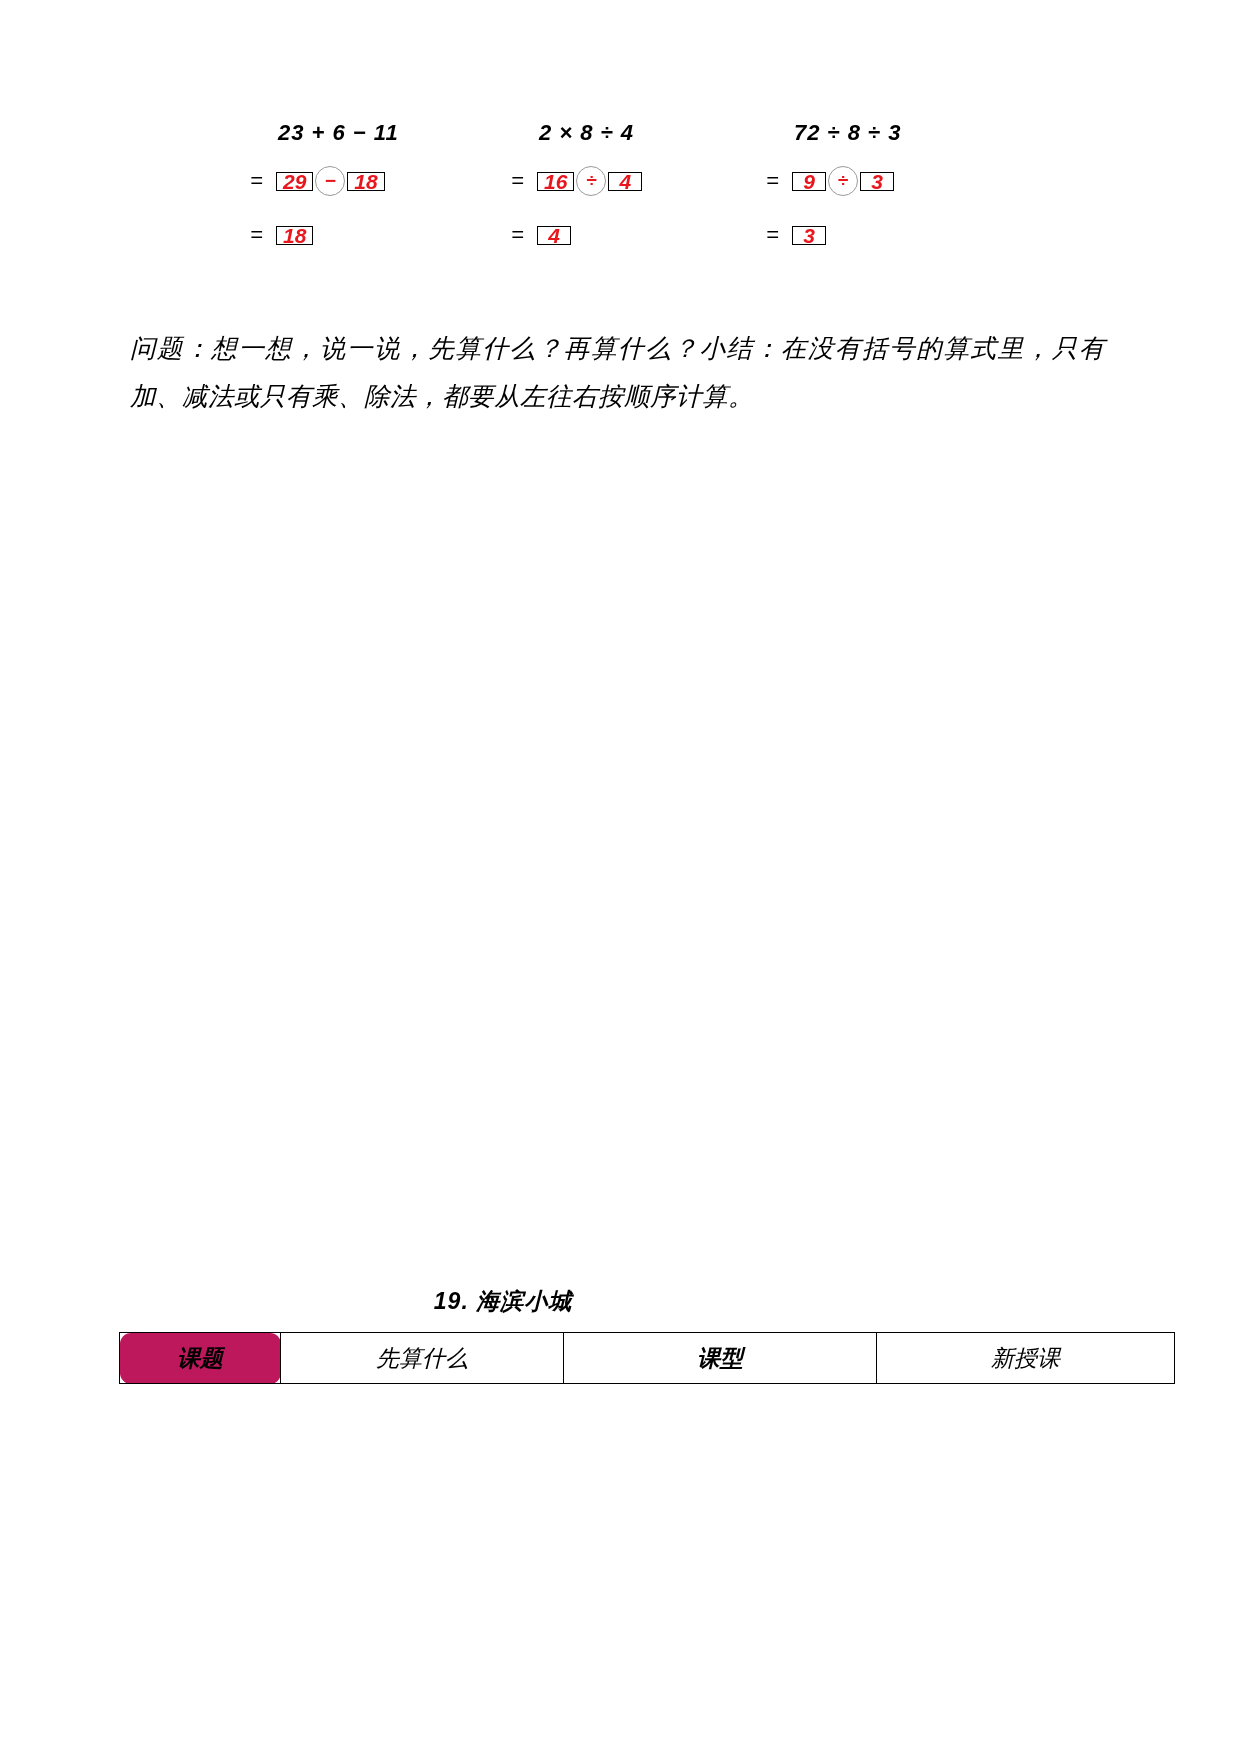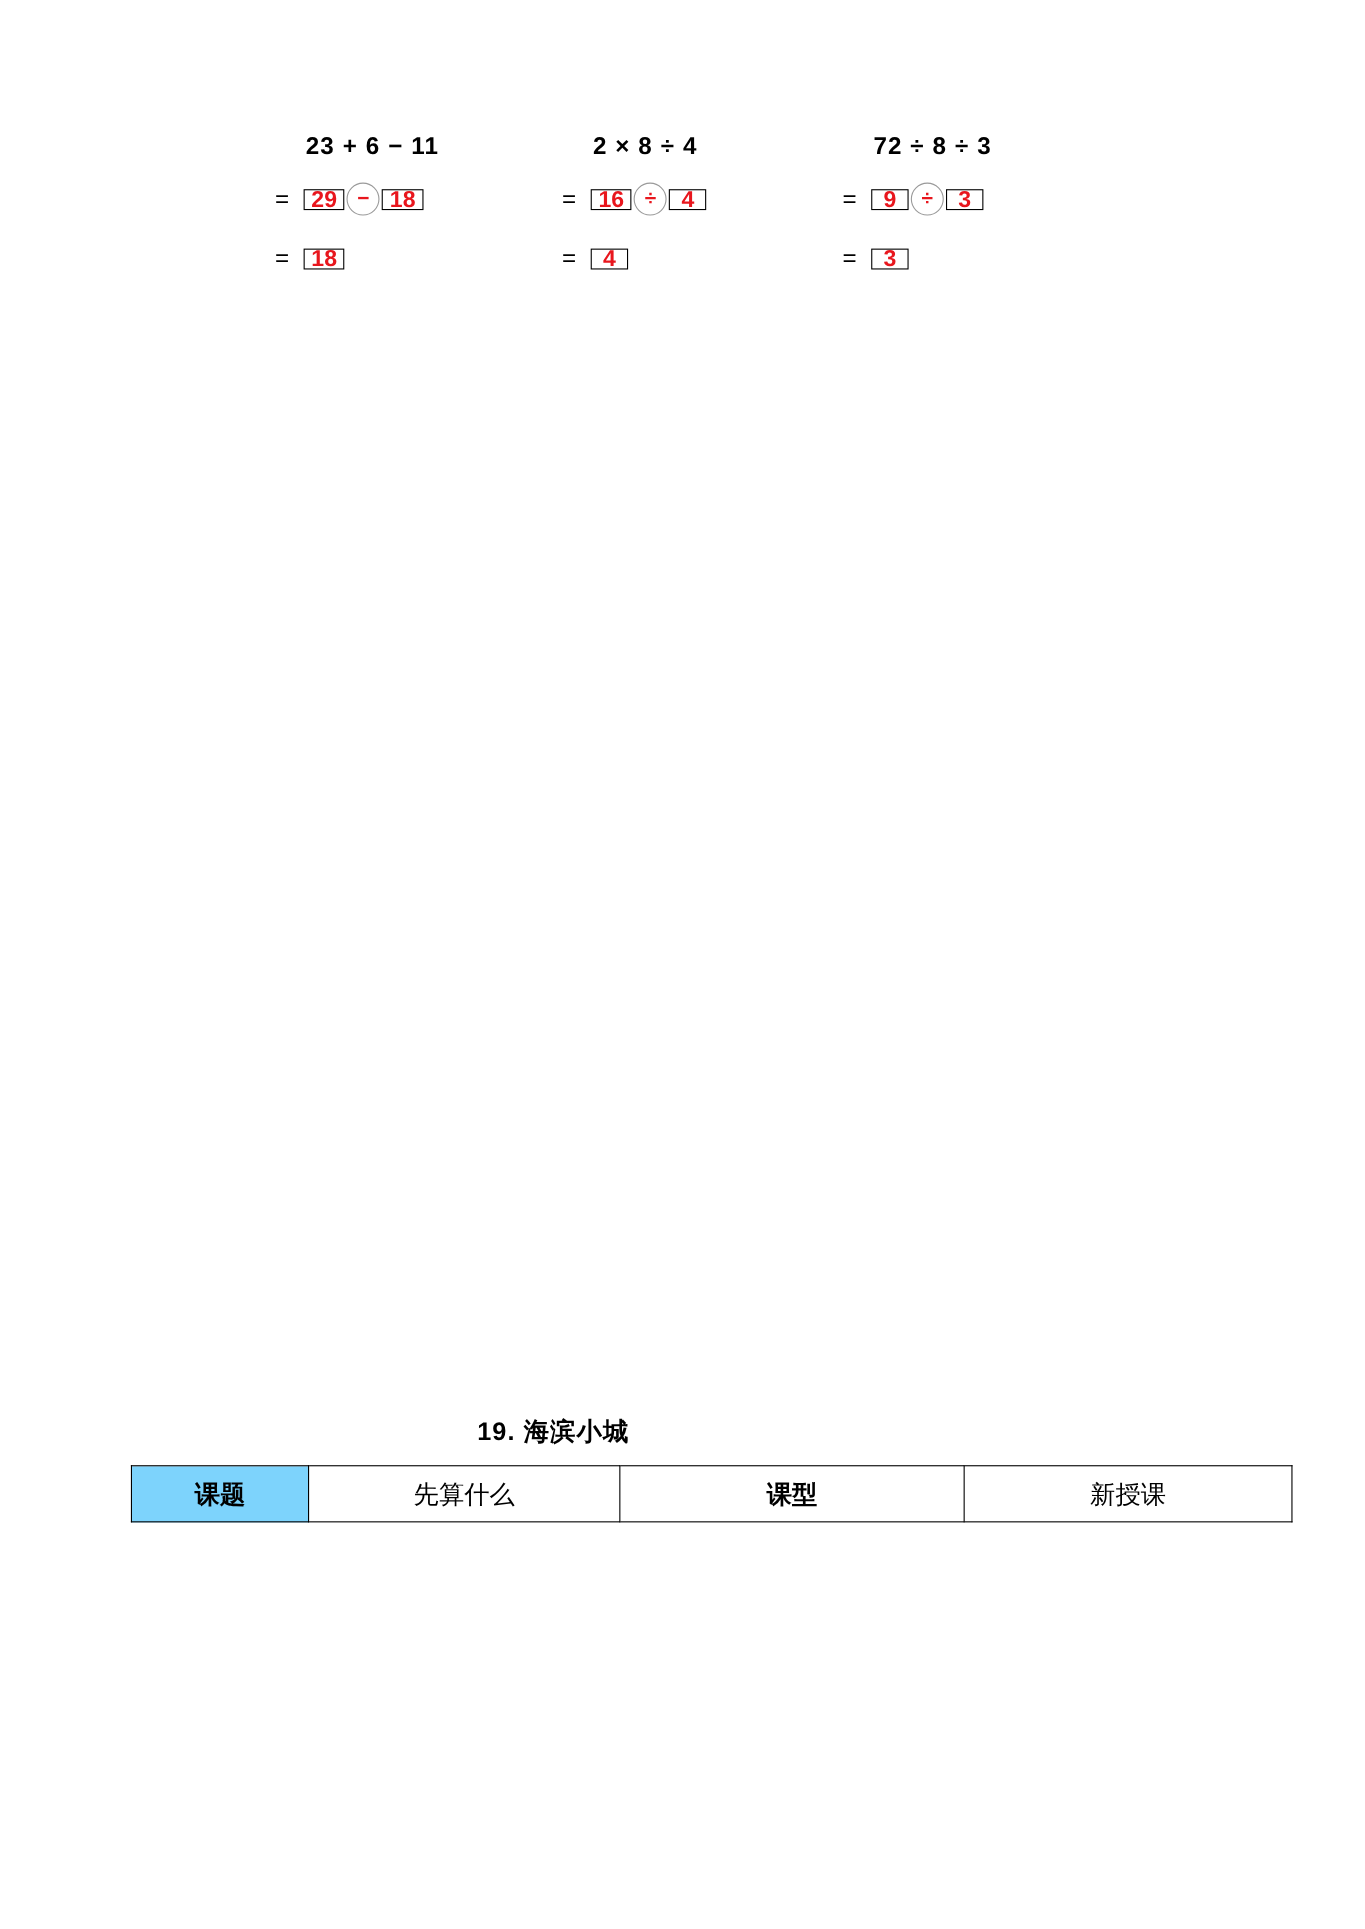--- a/index.html
+++ b/index.html
@@ -13,20 +13,21 @@
     position: relative;
     font-family: "Liberation Serif", serif;
     color: #000000;
   }
   .page {
     position: relative;
     width: 1241px;
     height: 1754px;
     box-sizing: border-box;
     padding: 12px;
+    font-style: italic;
   }
 
   
   .math-block {
     position: absolute;
     left: 140px;
     top: 120px;
     width: 960px;
   }
   .math-columns {
@@ -131,23 +132,24 @@
   }
   table.info-table td {
     border: 1px solid #000;
     height: 50px;
     font-size: 23px;
     text-align: center;
     vertical-align: middle;
     padding: 0 6px;
   }
   td.hdr {
-    background: #7dd3fc;
-    font-weight: bold;
-    font-family: "Liberation Sans", sans-serif;
+    background: #be185d;
+    font-weight: bold;
+    font-family: "Liberation Sans", sans-serif;
+    border-radius: 11px;
   }
   td.hdr2 {
     font-weight: bold;
     font-family: "Liberation Sans", sans-serif;
   }
   .col-a { width: 148px; }
   .col-b { width: 270px; }
   .col-c { width: 300px; }
   .col-d { width: 285px; }
 </style>
@@ -197,20 +199,21 @@
         </div>
         <div class="expr-row">
           <span class="eq">=</span>
           <span class="boxed">3</span>
         </div>
       </div>
 
     </div>
   </div>
 
+  <div class="para p-question">问题：想一想，说一说，先算什么？再算什么？小结：在没有括号的算式里，只有加、减法或只有乘、除法，都要从左往右按顺序计算。</div>
 
   <div class="lesson-title">19. 海滨小城</div>
 
   <table class="info-table">
     <tbody>
         <tr>
       <td class="hdr col-a">课题</td>
       <td class="col-b">先算什么</td>
       <td class="hdr2 col-c">课型</td>
       <td class="col-d">新授课</td>

